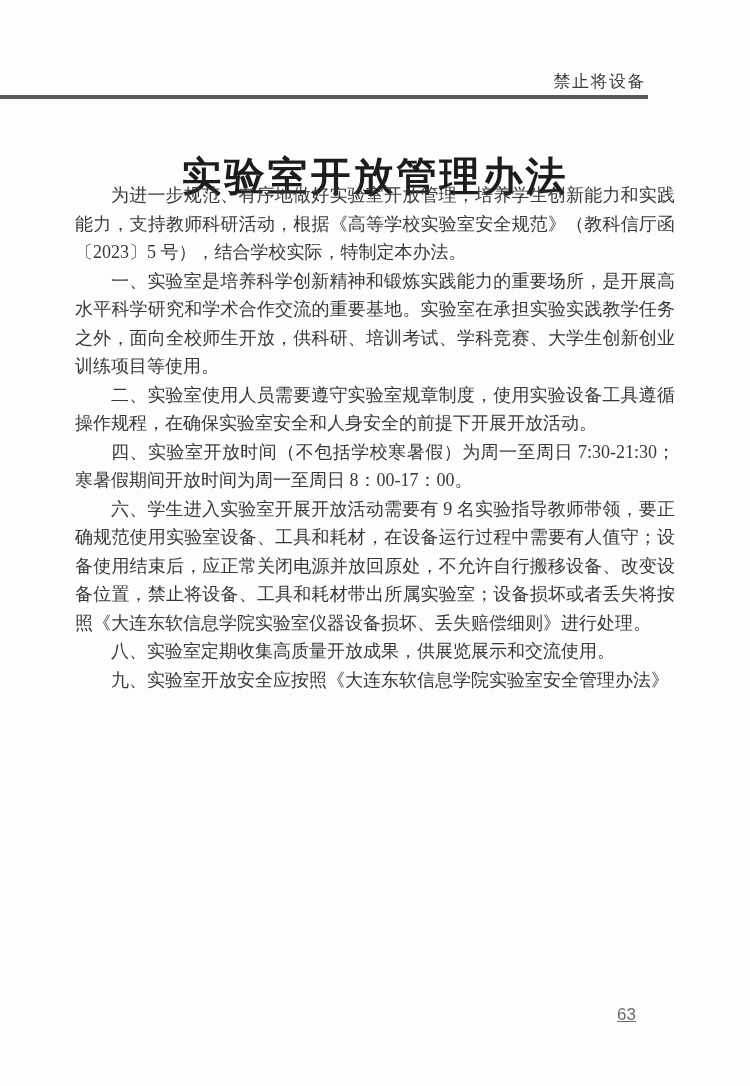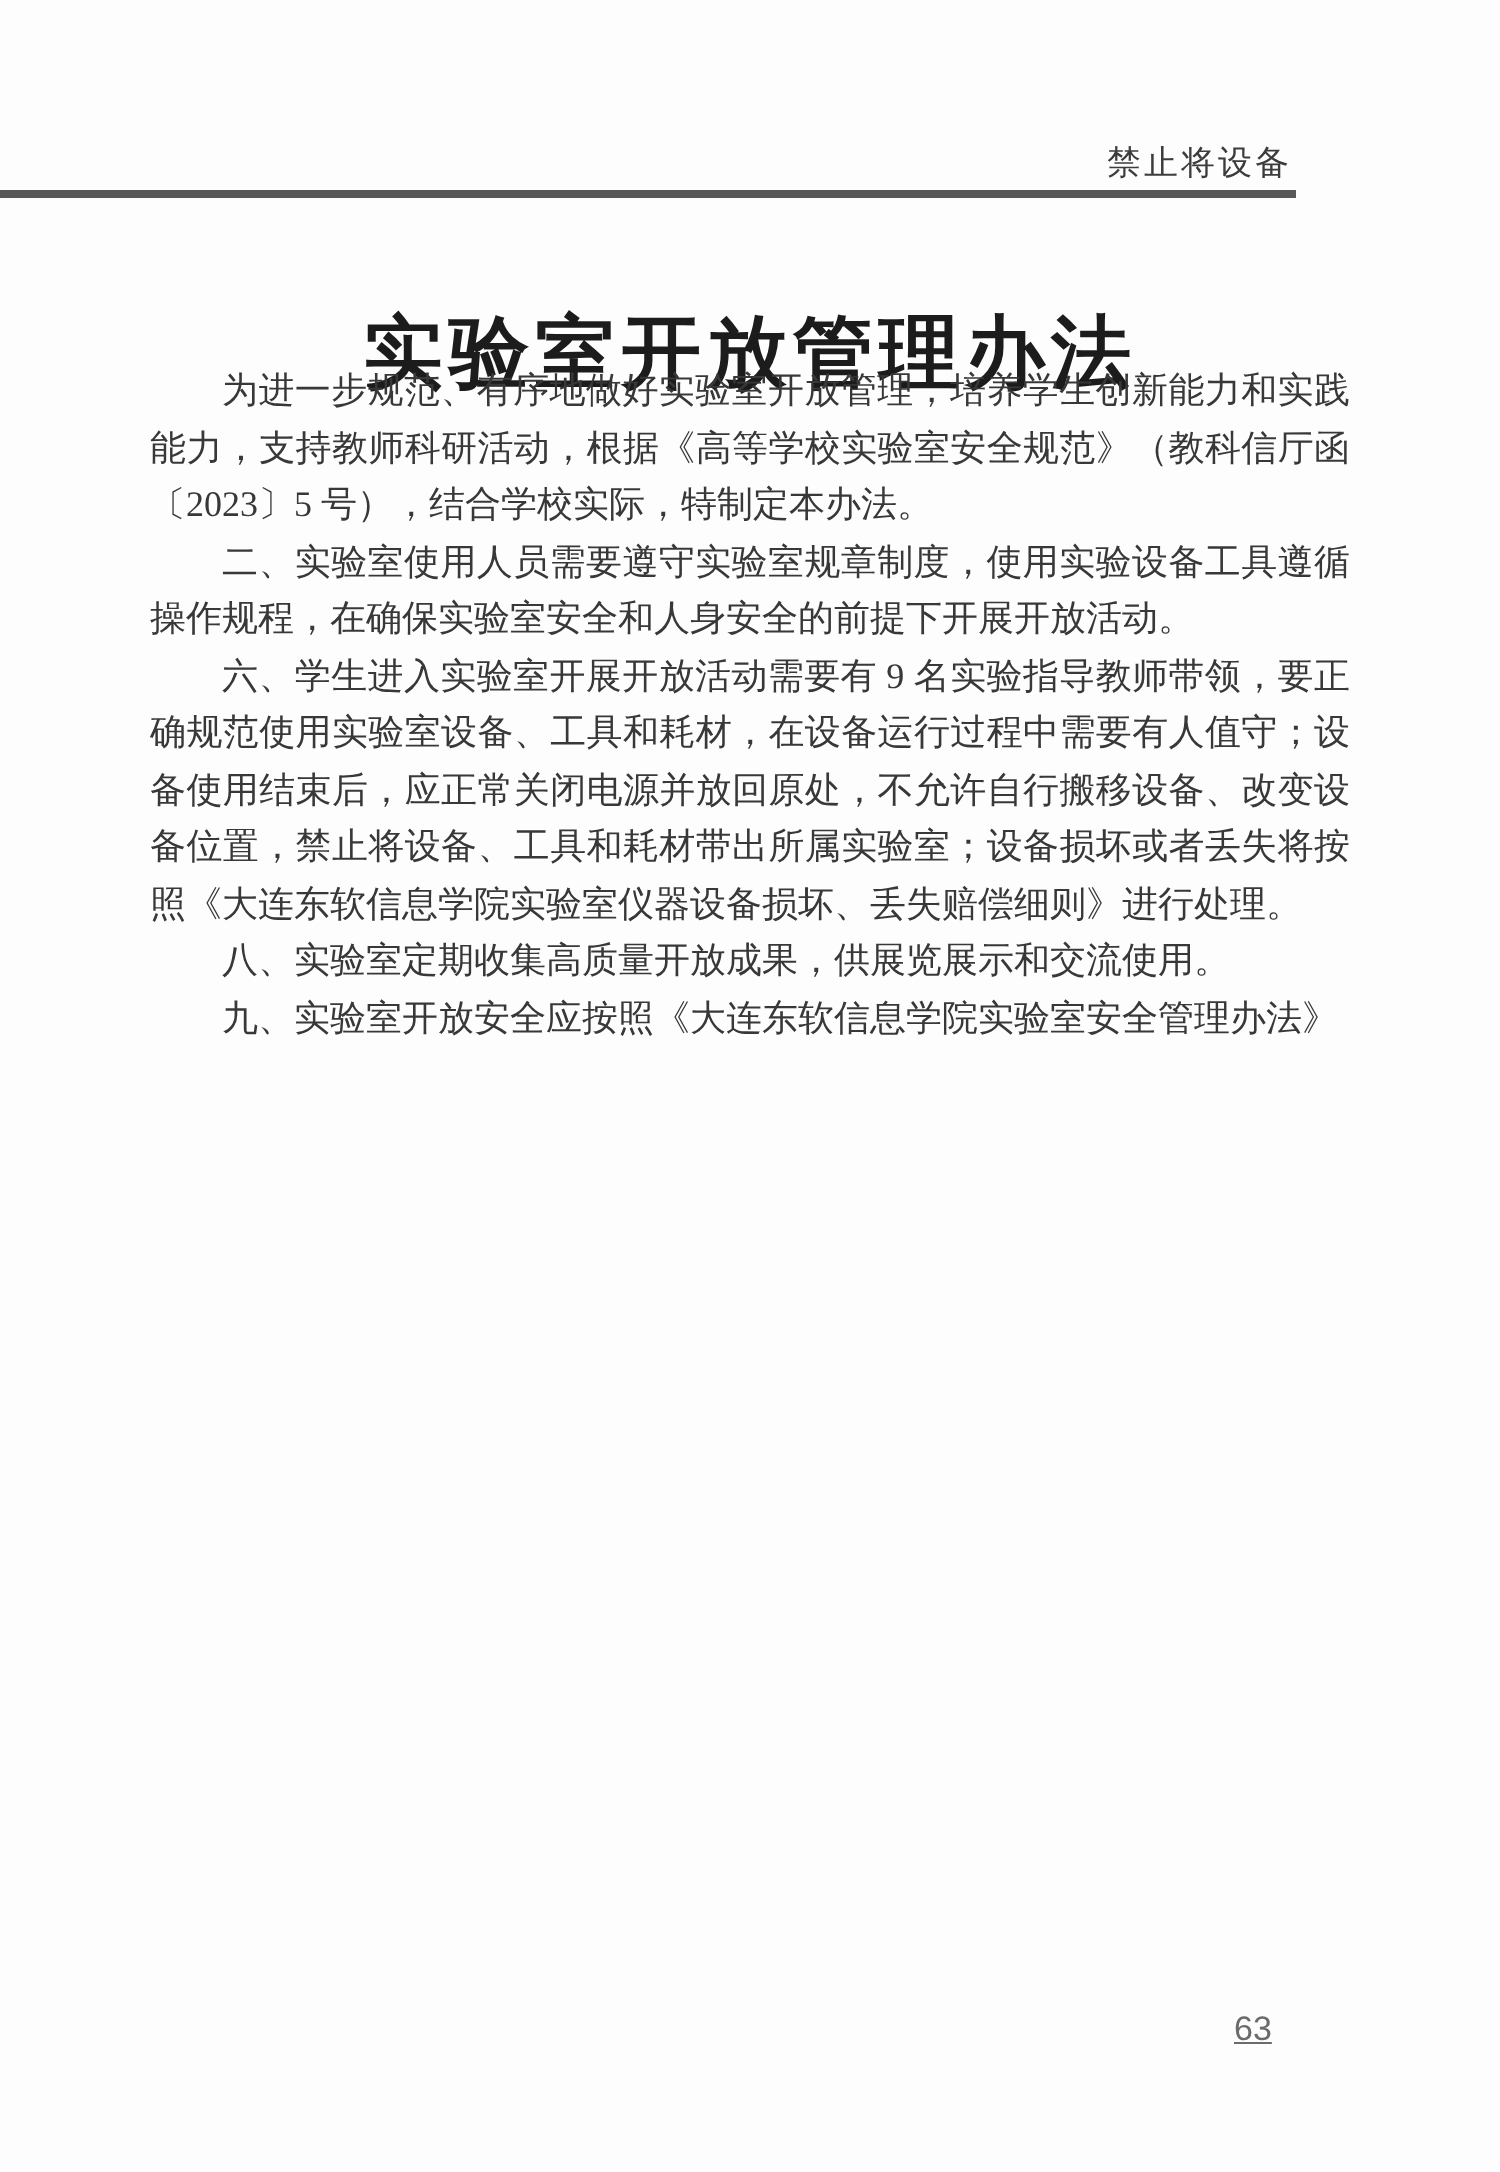--- a/index.html
+++ b/index.html
@@ -76,21 +76,23 @@
 <div class="page">
 
   <div class="running-header">禁止将设备</div>
 
   <div class="header-rule"></div>
 
   <h1 class="doc-title">实验室开放管理办法</h1>
 
   <div class="doc-body">
     <p>为进一步规范、有序地做好实验室开放管理，培养学生创新能力和实践能力，支持教师科研活动，根据《高等学校实验室安全规范》（教科信厅函〔2023〕5 号），结合学校实际，特制定本办法。</p>
+      <p>一、实验室是培养科学创新精神和锻炼实践能力的重要场所，是开展高水平科学研究和学术合作交流的重要基地。实验室在承担实验实践教学任务之外，面向全校师生开放，供科研、培训考试、学科竞赛、大学生创新创业训练项目等使用。</p>
       <p>二、实验室使用人员需要遵守实验室规章制度，使用实验设备工具遵循操作规程，在确保实验室安全和人身安全的前提下开展开放活动。</p>
+      <p>四、实验室开放时间（不包括学校寒暑假）为周一至周日 7:30-21:30；寒暑假期间开放时间为周一至周日 8：00-17：00。</p>
       <p>六、学生进入实验室开展开放活动需要有 9 名实验指导教师带领，要正确规范使用实验室设备、工具和耗材，在设备运行过程中需要有人值守；设备使用结束后，应正常关闭电源并放回原处，不允许自行搬移设备、改变设备位置，禁止将设备、工具和耗材带出所属实验室；设备损坏或者丢失将按照《大连东软信息学院实验室仪器设备损坏、丢失赔偿细则》进行处理。</p>
       <p>八、实验室定期收集高质量开放成果，供展览展示和交流使用。</p>
       <p>九、实验室开放安全应按照《大连东软信息学院实验室安全管理办法》</p>
   </div>
 
   <div class="page-number">63</div>
 
 </div>
 
 </body></html>

